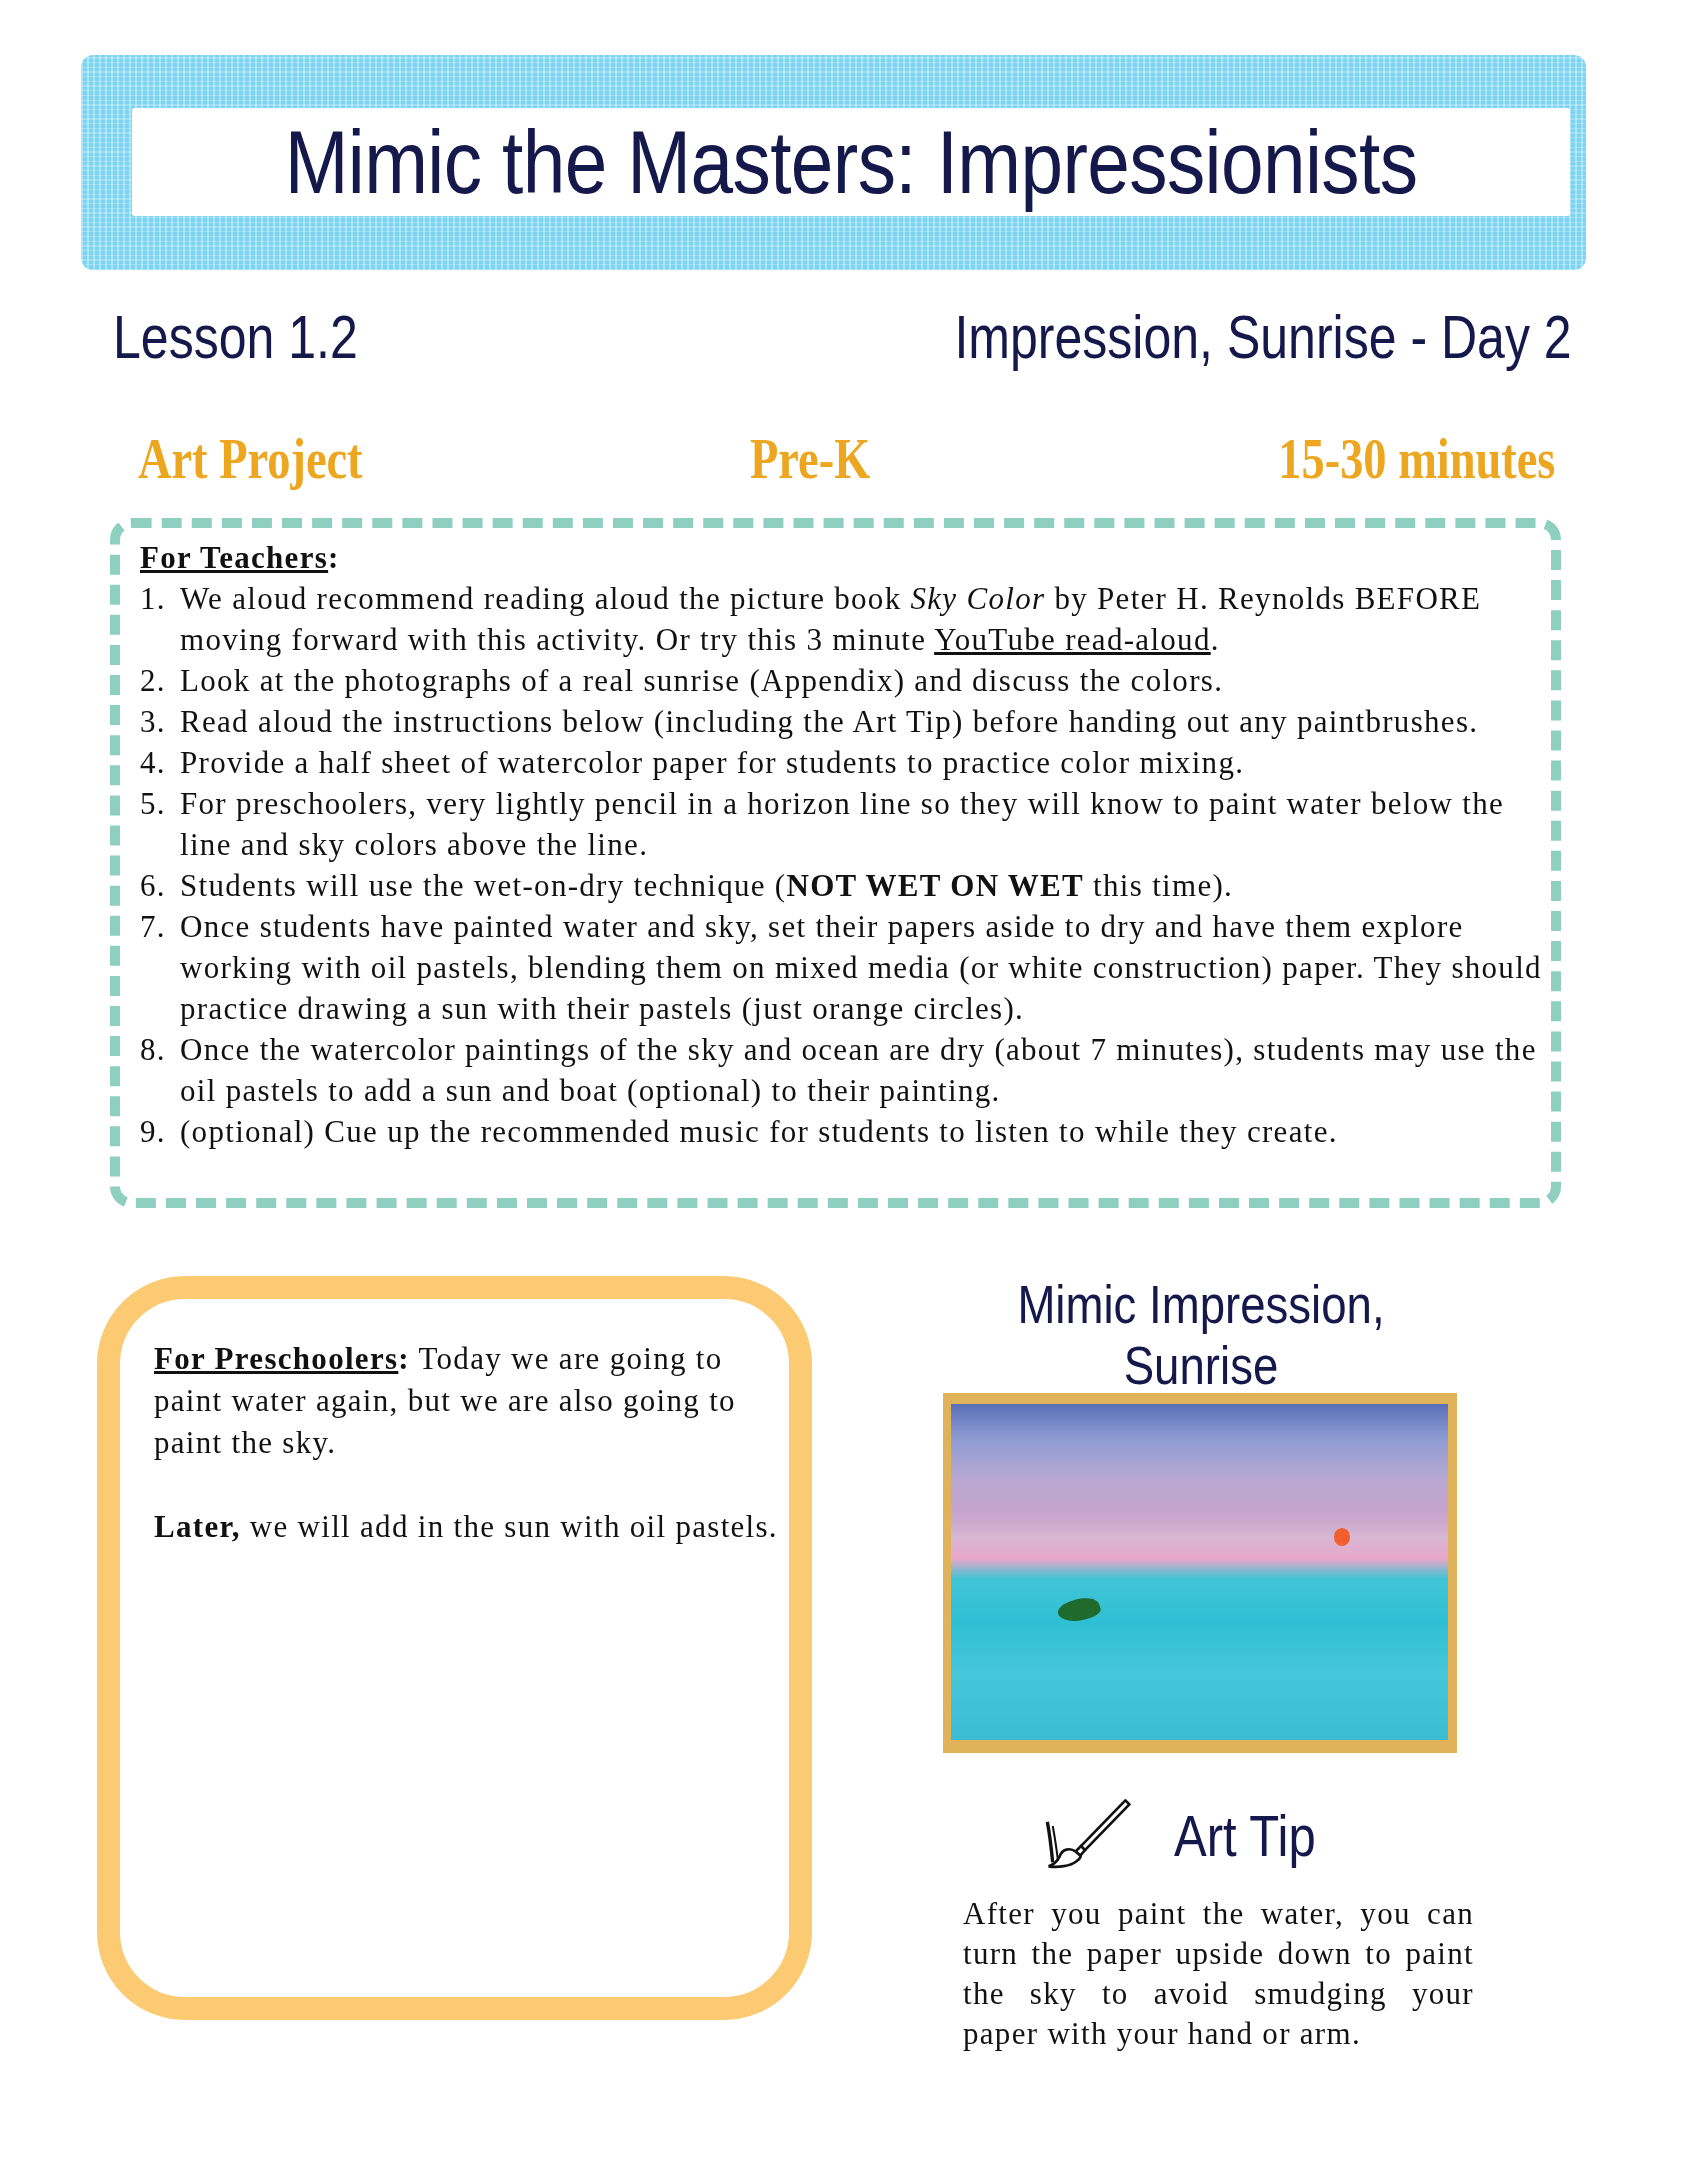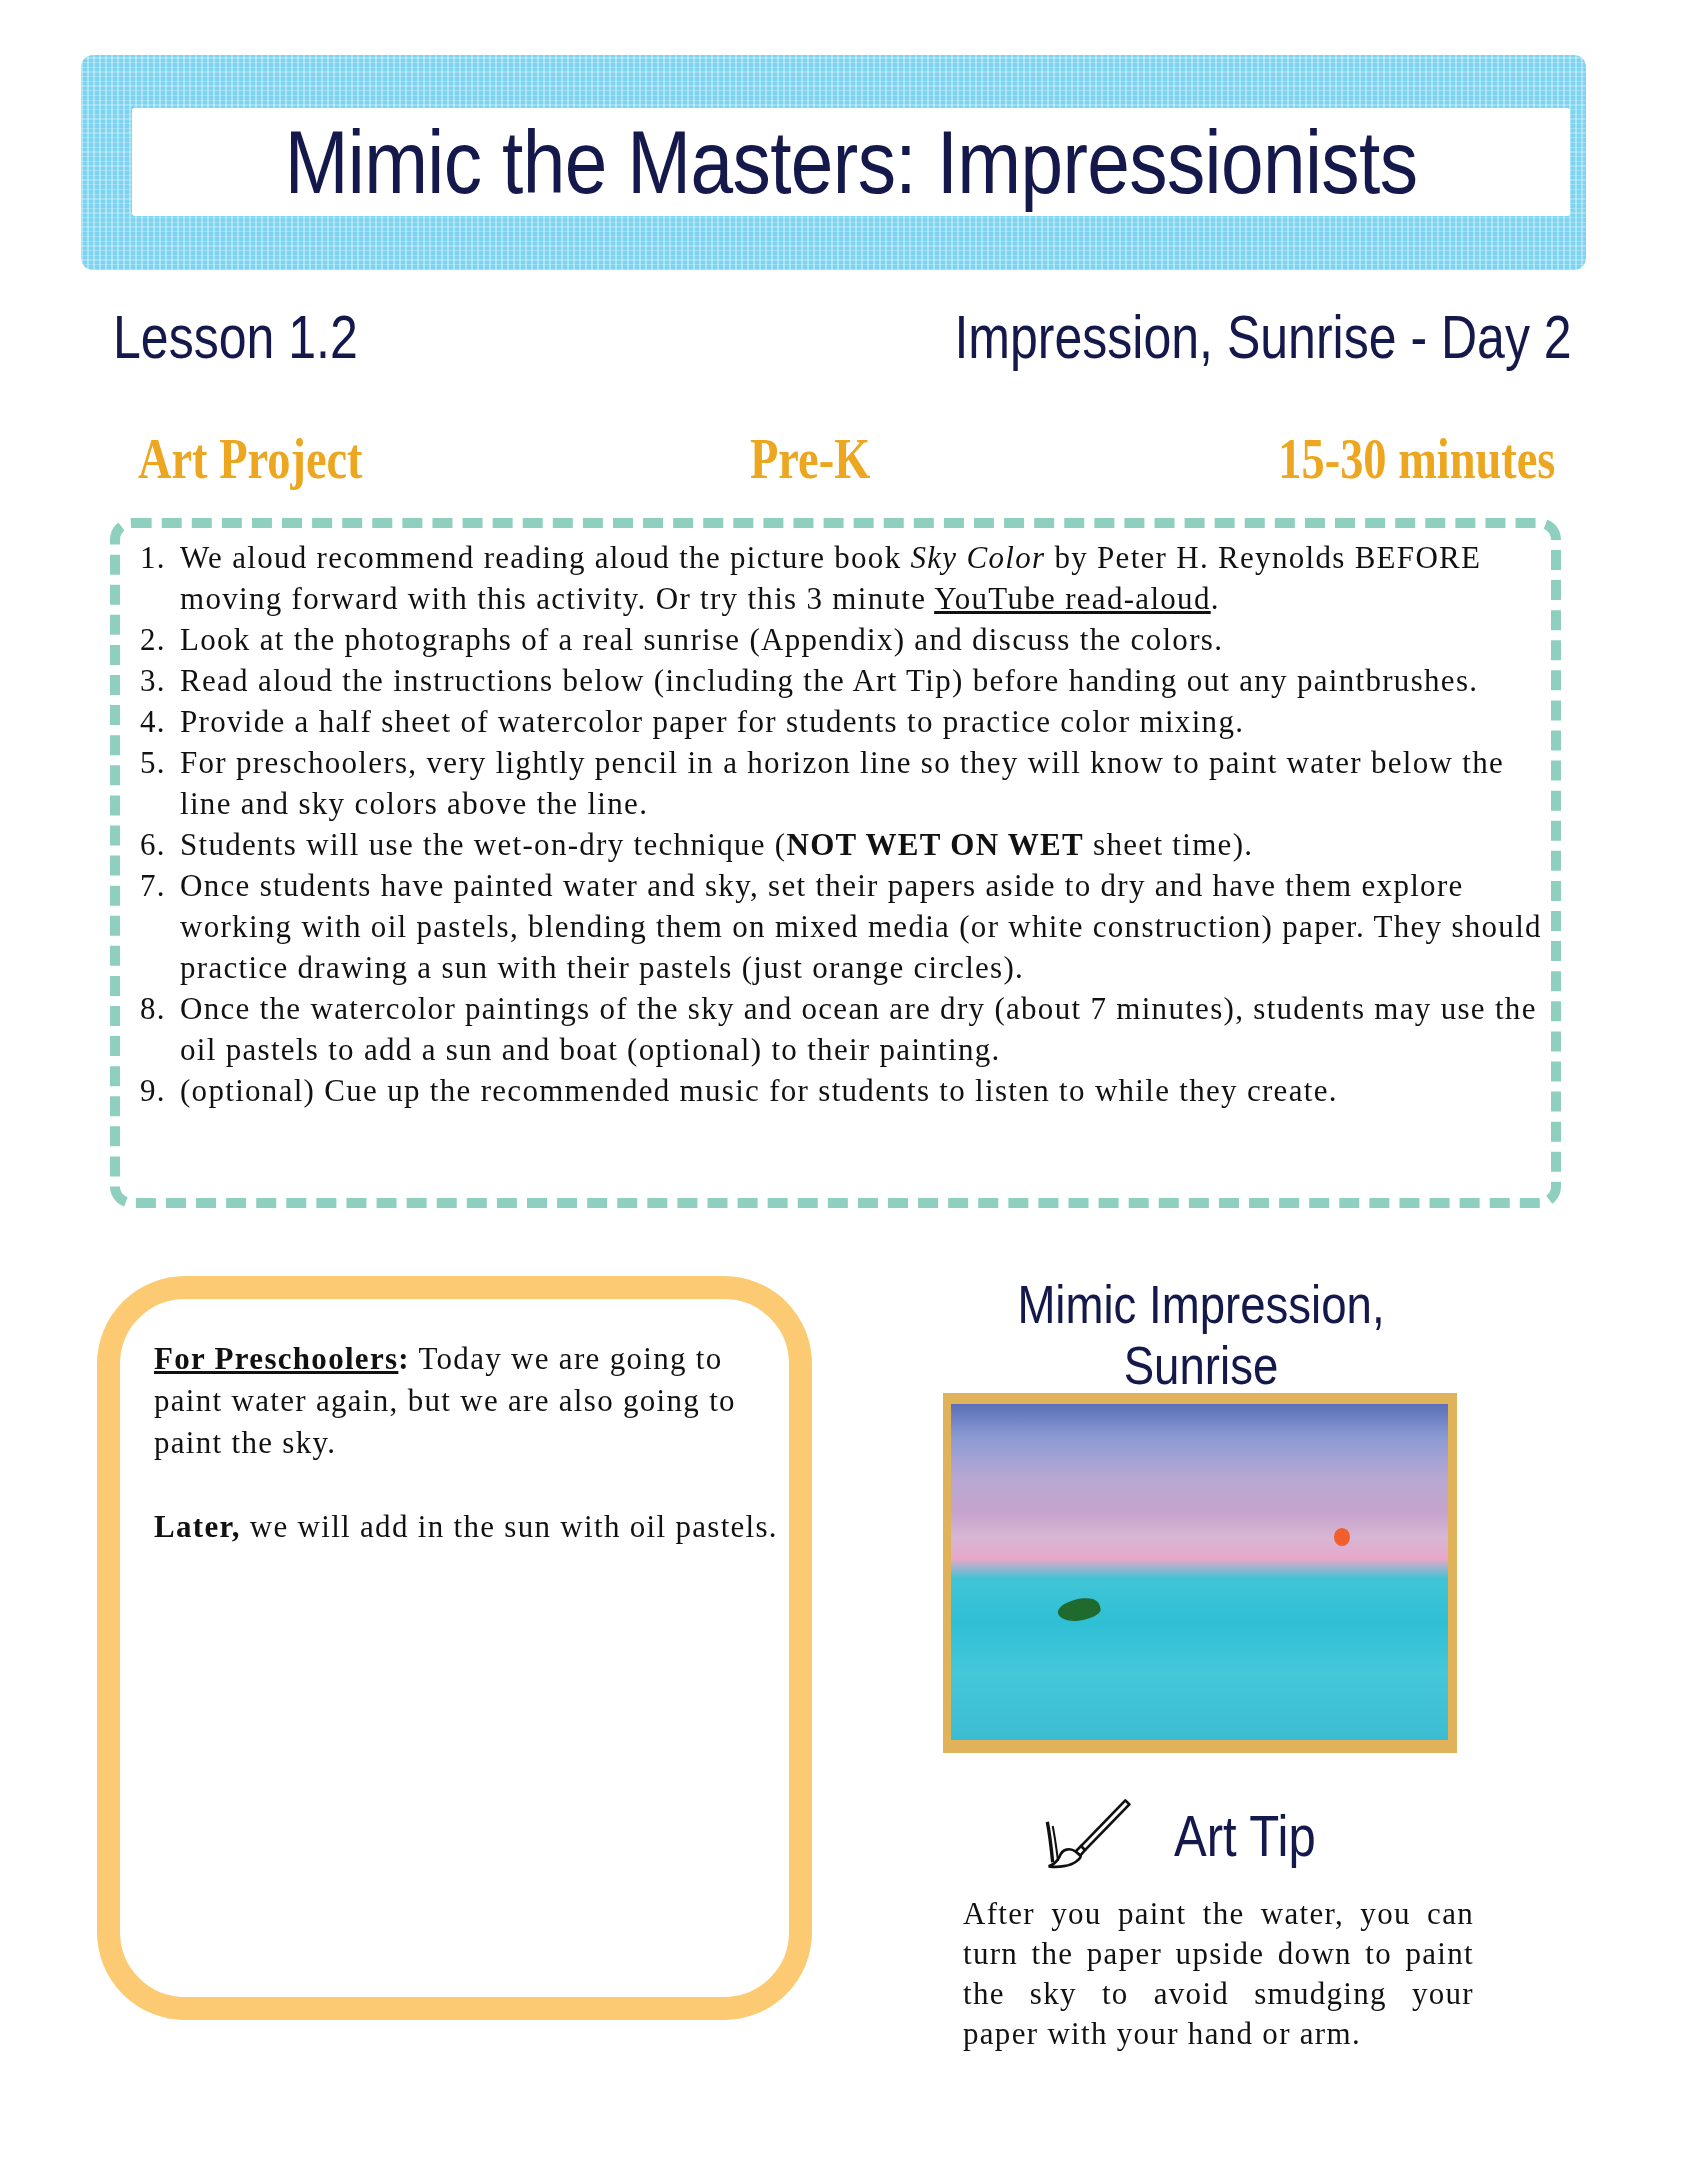--- a/index.html
+++ b/index.html
@@ -83,20 +83,21 @@
 
 <div class="abs heading-navy lesson">Lesson 1.2</div>
 <div class="abs heading-navy lesson-title">Impression, Sunrise - Day 2</div>
 
 <div class="abs heading-orange art-project">Art Project</div>
 <div class="abs heading-orange grade">Pre-K</div>
 <div class="abs heading-orange duration">15-30 minutes</div>
 
 <div class="abs teachers-box"></div>
 <div class="abs teachers-content">
+  <div><span class="t-heading">For Teachers</span><span class="b">:</span></div>
   <ol class="t-list">
     <li>
       <span class="t-num">1.</span>
       <span class="t-text"><span>We aloud recommend reading aloud the picture book </span><i>Sky Color</i><span> by Peter H. Reynolds BEFORE moving forward with this activity. Or try this 3 minute </span><a style="color:inherit;text-decoration:underline">YouTube read-aloud</a><span>.</span></span>
     </li>
     <li>
       <span class="t-num">2.</span>
       <span class="t-text">Look at the photographs of a real sunrise (Appendix) and discuss the colors.</span>
     </li>
     <li>
@@ -106,21 +107,21 @@
     <li>
       <span class="t-num">4.</span>
       <span class="t-text">Provide a half sheet of watercolor paper for students to practice color mixing.</span>
     </li>
     <li>
       <span class="t-num">5.</span>
       <span class="t-text">For preschoolers, very lightly pencil in a horizon line so they will know to paint water below the line and sky colors above the line.</span>
     </li>
     <li>
       <span class="t-num">6.</span>
-      <span class="t-text"><span>Students will use the wet-on-dry technique (</span><b>NOT WET ON WET</b><span> sheet time).</span></span>
+      <span class="t-text"><span>Students will use the wet-on-dry technique (</span><b>NOT WET ON WET</b><span> this time).</span></span>
     </li>
     <li>
       <span class="t-num">7.</span>
       <span class="t-text">Once students have painted water and sky, set their papers aside to dry and have them explore working with oil pastels, blending them on mixed media (or white construction) paper. They should practice drawing a sun with their pastels (just orange circles).</span>
     </li>
     <li>
       <span class="t-num">8.</span>
       <span class="t-text">Once the watercolor paintings of the sky and ocean are dry (about 7 minutes), students may use the oil pastels to add a sun and boat (optional) to their painting.</span>
     </li>
     <li>

